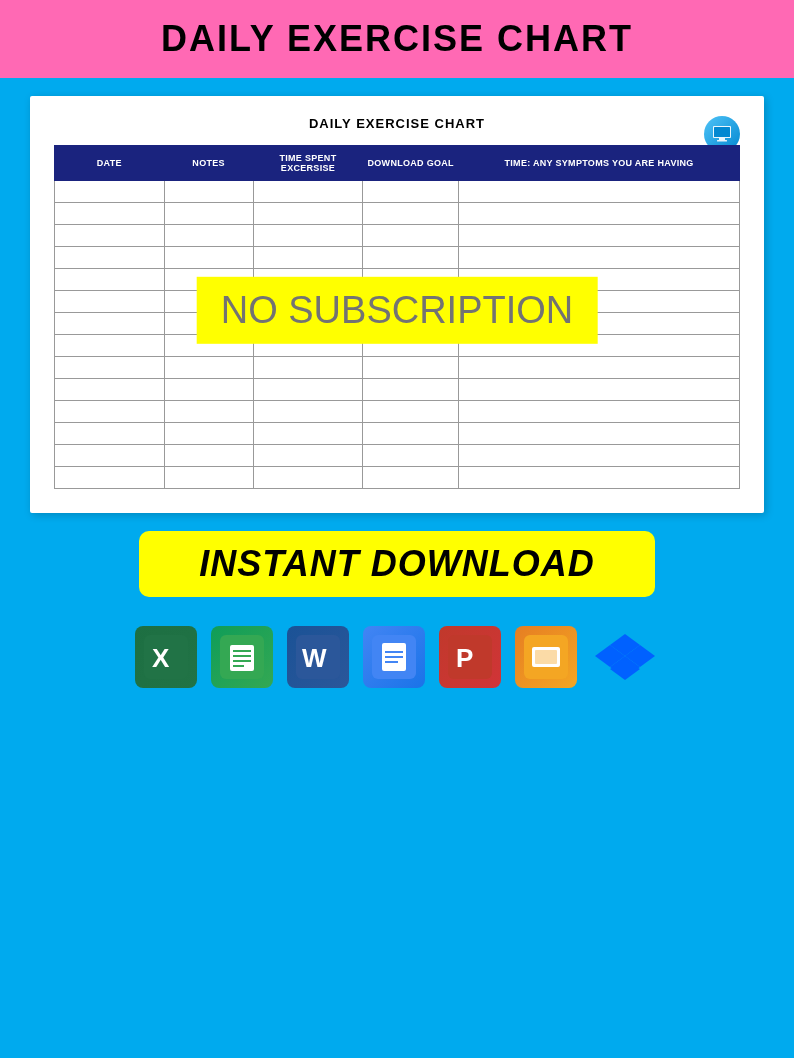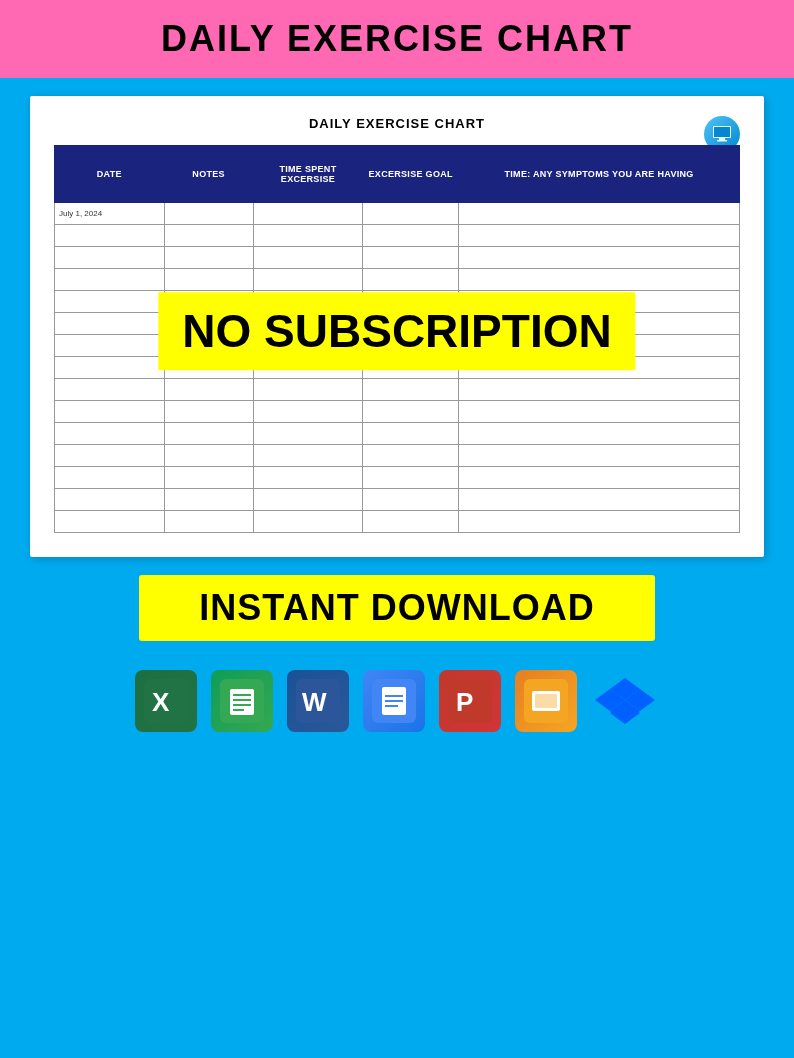--- a/index.html
+++ b/index.html
@@ -81,21 +81,21 @@
     .exercise-table {
       width: 100%;
       border-collapse: collapse;
       font-size: 9px;
     }
     .exercise-table thead tr th {
       background-color: #1a237e;
       color: #fff;
       font-weight: 700;
       text-align: center;
-      padding: 18px 4px;
+      padding: 7px 4px;
       border: 1px solid #1a237e;
       font-size: 9px;
       letter-spacing: 0.3px;
       margin-left: 28px;
     }
     .exercise-table tbody tr td {
       border: 1px solid #999;
       height: 22px;
       padding: 2px 4px;
       font-size: 8px;
@@ -112,21 +112,22 @@
 
     
     .instant-download-wrap {
       text-align: center;
       margin: 10px 30px 16px 30px;
     }
     .instant-download-banner {
       background-color: #FFFF00;
       display: inline-block;
       padding: 12px 60px;
-      border-radius: 3px;
+      border-radius: 10px;
+      font-style: italic;
     }
     .instant-download-text {
       font-size: 36px;
       font-weight: 900;
       color: #000;
       letter-spacing: 1px;
     }
 
     
     .icons-row {
@@ -171,23 +172,23 @@
       position: absolute;
       top: 50%;
       left: 50%;
       transform: translate(-50%, -60%);
       background-color: #FFFF00;
       padding: 12px 24px;
       z-index: 10;
       white-space: nowrap;
     }
     .overlay-banner-text {
-      font-size: 46px;
-      font-weight: 700;
-      color: #000000;
+      font-size: 38px;
+      font-weight: 400;
+      color: #737373;
     }
   </style>
 </head>
 <body>
 
 <div class="top-banner">
   <h1>DAILY EXERCISE CHART</h1>
 </div>
 
 <div class="document-card">
@@ -207,32 +208,25 @@
     </div>
   </div>
 
   <div class="table-wrapper">
     <table class="exercise-table">
       <thead>
         <tr>
           <th class="col-date">DATE</th>
           <th class="col-time">NOTES</th>
           <th class="col-time-spent">TIME SPENT EXCERSISE</th>
-          <th class="col-goal">EXCERSISE GOAL</th>
+          <th class="col-goal">DOWNLOAD GOAL</th>
           <th class="col-notes">TIME: ANY SYMPTOMS YOU ARE HAVING</th>
         </tr>
       </thead>
       <tbody>
-        <tr>
-          <td class="date-cell">July 1, 2024</td>
-          <td></td>
-          <td></td>
-          <td></td>
-          <td></td>
-        </tr>
 
         <tr>
             <td></td>
             <td></td>
             <td></td>
             <td></td>
             <td></td>
           </tr>
         <tr>
             <td></td>

